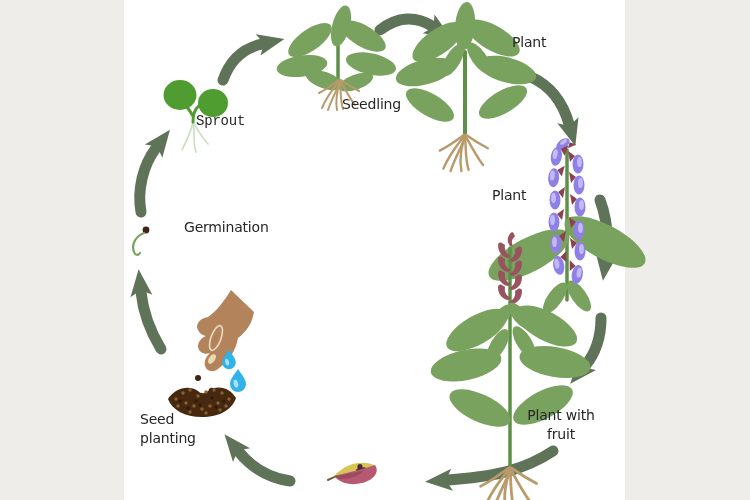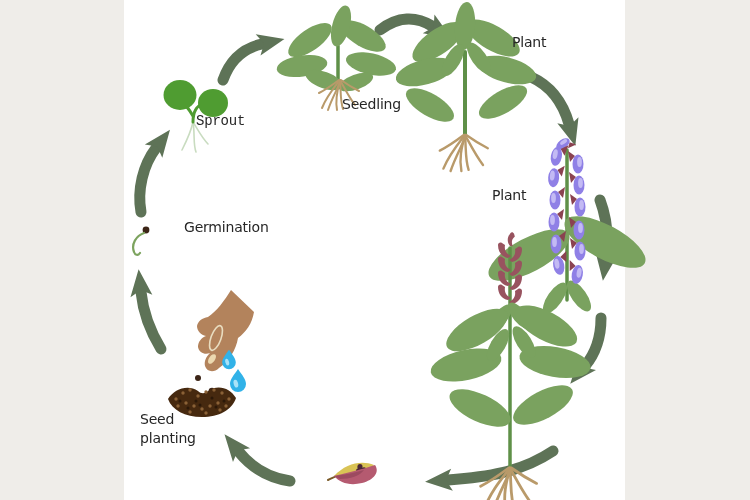--- a/index.html
+++ b/index.html
@@ -202,15 +202,16 @@
           <circle cx="216" cy="407" r="1.5"></circle>
         </g>
       </g>
     </g>
   </svg>
 
   <div class="lbl" style="left:196px;top:112px;font-family:Liberation Mono, monospace;">Sprout</div>
   <div class="lbl" style="left:342px;top:95px;">Seedling</div>
   <div class="lbl" style="left:512px;top:33px;">Plant</div>
   <div class="lbl" style="left:492px;top:186px;">Plant</div>
+  <div class="lbl c" style="left:514px;top:406px;width:94px;">Plant with fruit</div>
   <div class="lbl" style="left:140px;top:410px;width:80px;">Seed planting</div>
   <div class="lbl" style="left:152px;top:218px;margin-left:32px;">Germination</div>
 </div>
 
 </body></html>

